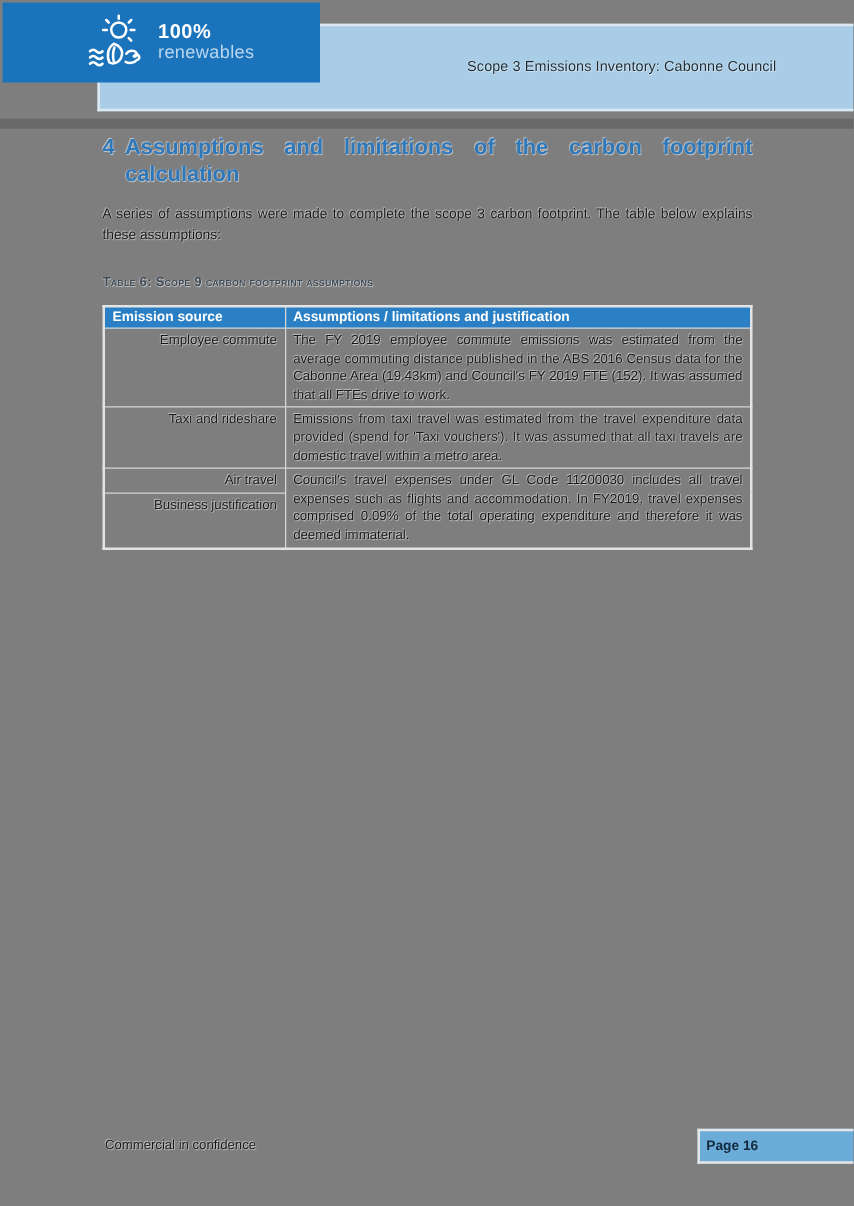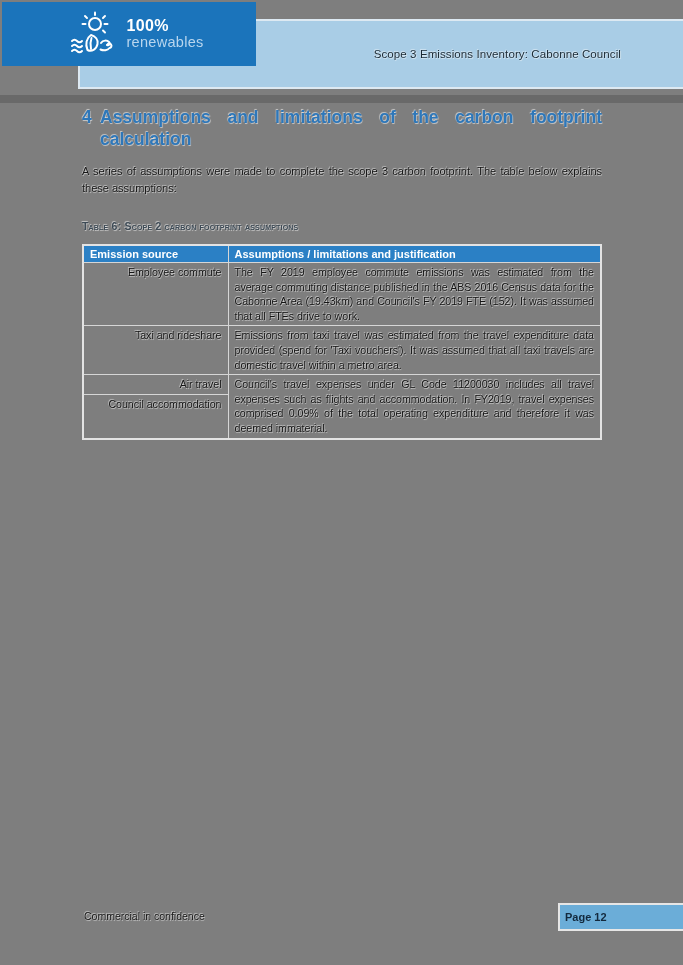--- a/index.html
+++ b/index.html
@@ -108,21 +108,21 @@
 
   <div class="content">
 
     <h1 class="heading halo">
       <span class="heading-num">4</span>
       <span class="heading-text">Assumptions and limitations of the carbon footprint calculation</span>
     </h1>
 
     <p class="intro halo">A series of assumptions were made to complete the scope 3 carbon footprint. The table below explains these assumptions:</p>
 
-    <div class="caption halo">Table 6: Scope 2 carbon footprint assumptions</div>
+    <div class="caption halo">Table 6: Scope 9 carbon footprint assumptions</div>
 
     <table class="assumptions">
       <colgroup>
           <col class="col-src">
           <col>
         </colgroup>
       <thead>
         <tr>
           <th>Emission source</th>
           <th>Assumptions / limitations and justification</th>
@@ -135,25 +135,25 @@
         </tr>
         <tr>
           <td class="halo">Taxi and rideshare</td>
           <td class="just halo">Emissions from taxi travel was estimated from the travel expenditure data provided (spend for 'Taxi vouchers'). It was assumed that all taxi travels are domestic travel within a metro area.</td>
         </tr>
         <tr class="thin">
           <td class="halo">Air travel</td>
           <td class="just halo" rowspan="2">Council's travel expenses under GL Code 11200030 includes all travel expenses such as flights and accommodation. In FY2019, travel expenses comprised 0.09% of the total operating expenditure and therefore it was deemed immaterial.</td>
         </tr>
         <tr>
-          <td class="halo">Council accommodation</td>
+          <td class="halo">Business justification</td>
         </tr>
       </tbody>
     </table>
 
   </div>
 
   <div class="footer-conf halo">Commercial in confidence</div>
   <div class="pagebox">
-    <span>Page 12</span>
+    <span>Page 16</span>
   </div>
 
 </div>
 
 </body></html>

